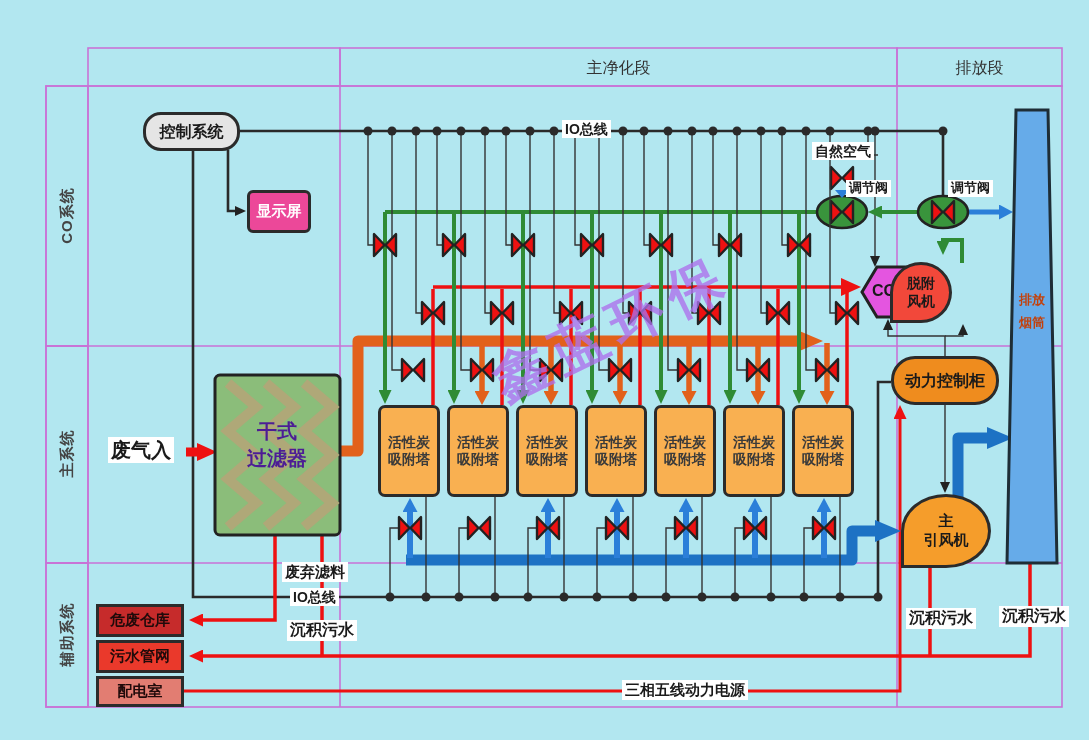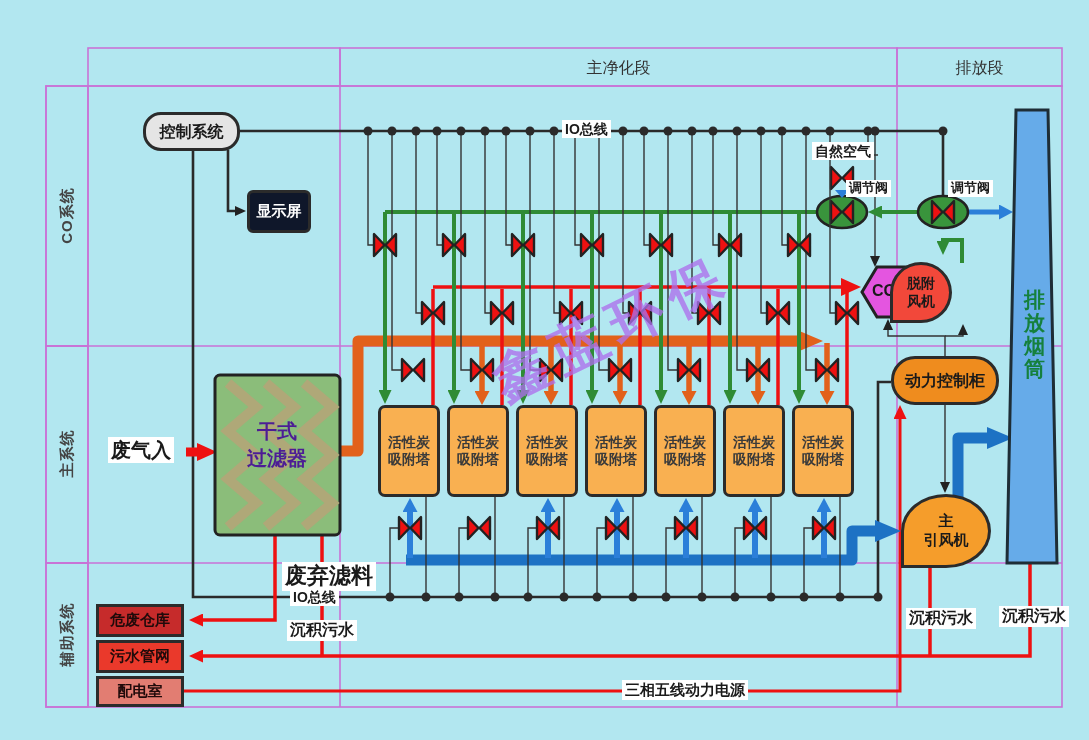--- a/index.html
+++ b/index.html
@@ -275,41 +275,41 @@
   </svg>
 
   <div class="hdr" style="left:340px;width:557px;">主净化段</div>
   <div class="hdr" style="left:897px;width:165px;">排放段</div>
   <div class="rowlbl" style="left:17px;top:206px;">CO系统</div>
   <div class="rowlbl" style="left:17px;top:444px;">主系统</div>
   <div class="rowlbl" style="left:17px;top:625px;">辅助系统</div>
 
   <div class="box" style="left:143px;top:112px;width:97px;height:39px;border-radius:18px;background:#e5e5e5;font-size:16px;">控制系统</div>
 
-  <div class="box" style="left:247px;top:190px;width:64px;height:43px;border-radius:6px;background:#0f172a;color:#fff;font-size:15px;">显示屏</div>
+  <div class="box" style="left:247px;top:190px;width:64px;height:43px;border-radius:6px;background:#ec4899;color:#fff;font-size:15px;">显示屏</div>
 
   <div class="plain" style="left:227px;top:418px;width:100px;text-align:center;font-size:20px;color:#4c1d95;z-index:2;white-space:normal;">
     <span>干式</span><br><span>过滤器</span>
   </div>
 
   <div class="plain" style="left:860px;top:281px;width:64px;text-align:center;font-size:16px;z-index:2;">CO炉</div>
 
   <div class="box fan" style="left:890px;top:262px;width:62px;height:61px;background:#f2483a;font-size:14px;">
     <span>脱附</span>
       <span>风机</span>
   </div>
 
   <div class="box" style="left:891px;top:356px;width:108px;height:49px;border-radius:24px;background:#ef8c1e;font-size:16px;">动力控制柜</div>
 
   <div class="box fan" style="left:901px;top:494px;width:90px;height:74px;background:#f59d2b;font-size:15px;">
     <span>主</span>
       <span>引风机</span>
   </div>
 
-  <div class="plain" style="left:1019px;top:288px;width:26px;font-size:21px;line-height:23px;color:#15803d;text-align:right;white-space:normal;word-break:break-all;z-index:2;">排放烟筒</div>
+  <div class="plain" style="left:1019px;top:288px;width:26px;font-size:13px;line-height:23px;color:#c2410c;text-align:right;white-space:normal;word-break:break-all;z-index:2;">排放烟筒</div>
 
   <div class="box" style="left:96px;top:604px;width:88px;height:33px;background:#c62b2b;font-size:15px;color:#200a0a;">危废仓库</div>
   <div class="box" style="left:96px;top:640px;width:88px;height:33px;background:#ea392b;font-size:15px;color:#200a0a;">污水管网</div>
   <div class="box" style="left:96px;top:676px;width:88px;height:31px;background:#e27d72;font-size:15px;color:#200a0a;">配电室</div>
 
   <div id="towers">
       <div class="box tower" style="left: 378px; top: 405px; width: 62px; height: 92px;">
         <span>活性炭</span>
         <span>吸附塔</span>
       </div>
@@ -337,21 +337,21 @@
         <span>活性炭</span>
         <span>吸附塔</span>
       </div>
     </div>
 
   <div class="lbl" style="left:562px;top:120px;">IO总线</div>
   <div class="lbl" style="left:812px;top:142px;">自然空气</div>
   <div class="lbl" style="left:846px;top:180px;font-size:13px;">调节阀</div>
   <div class="lbl" style="left:948px;top:180px;font-size:13px;">调节阀</div>
   <div class="lbl" style="left:108px;top:437px;font-size:20px;">废气入</div>
-  <div class="lbl" style="left:282px;top:562px;font-size:22px;">废弃滤料</div>
+  <div class="lbl" style="left:282px;top:562px;font-size:15px;">废弃滤料</div>
   <div class="lbl" style="left:290px;top:588px;">IO总线</div>
   <div class="lbl" style="left:287px;top:620px;font-size:16px;">沉积污水</div>
   <div class="lbl" style="left:906px;top:608px;font-size:16px;">沉积污水</div>
   <div class="lbl" style="left:999px;top:606px;font-size:16px;">沉积污水</div>
   <div class="lbl" style="left:622px;top:680px;font-size:15px;">三相五线动力电源</div>
 
   <div class="watermark">鑫蓝环保</div>
 </div>
 
 </body></html>

